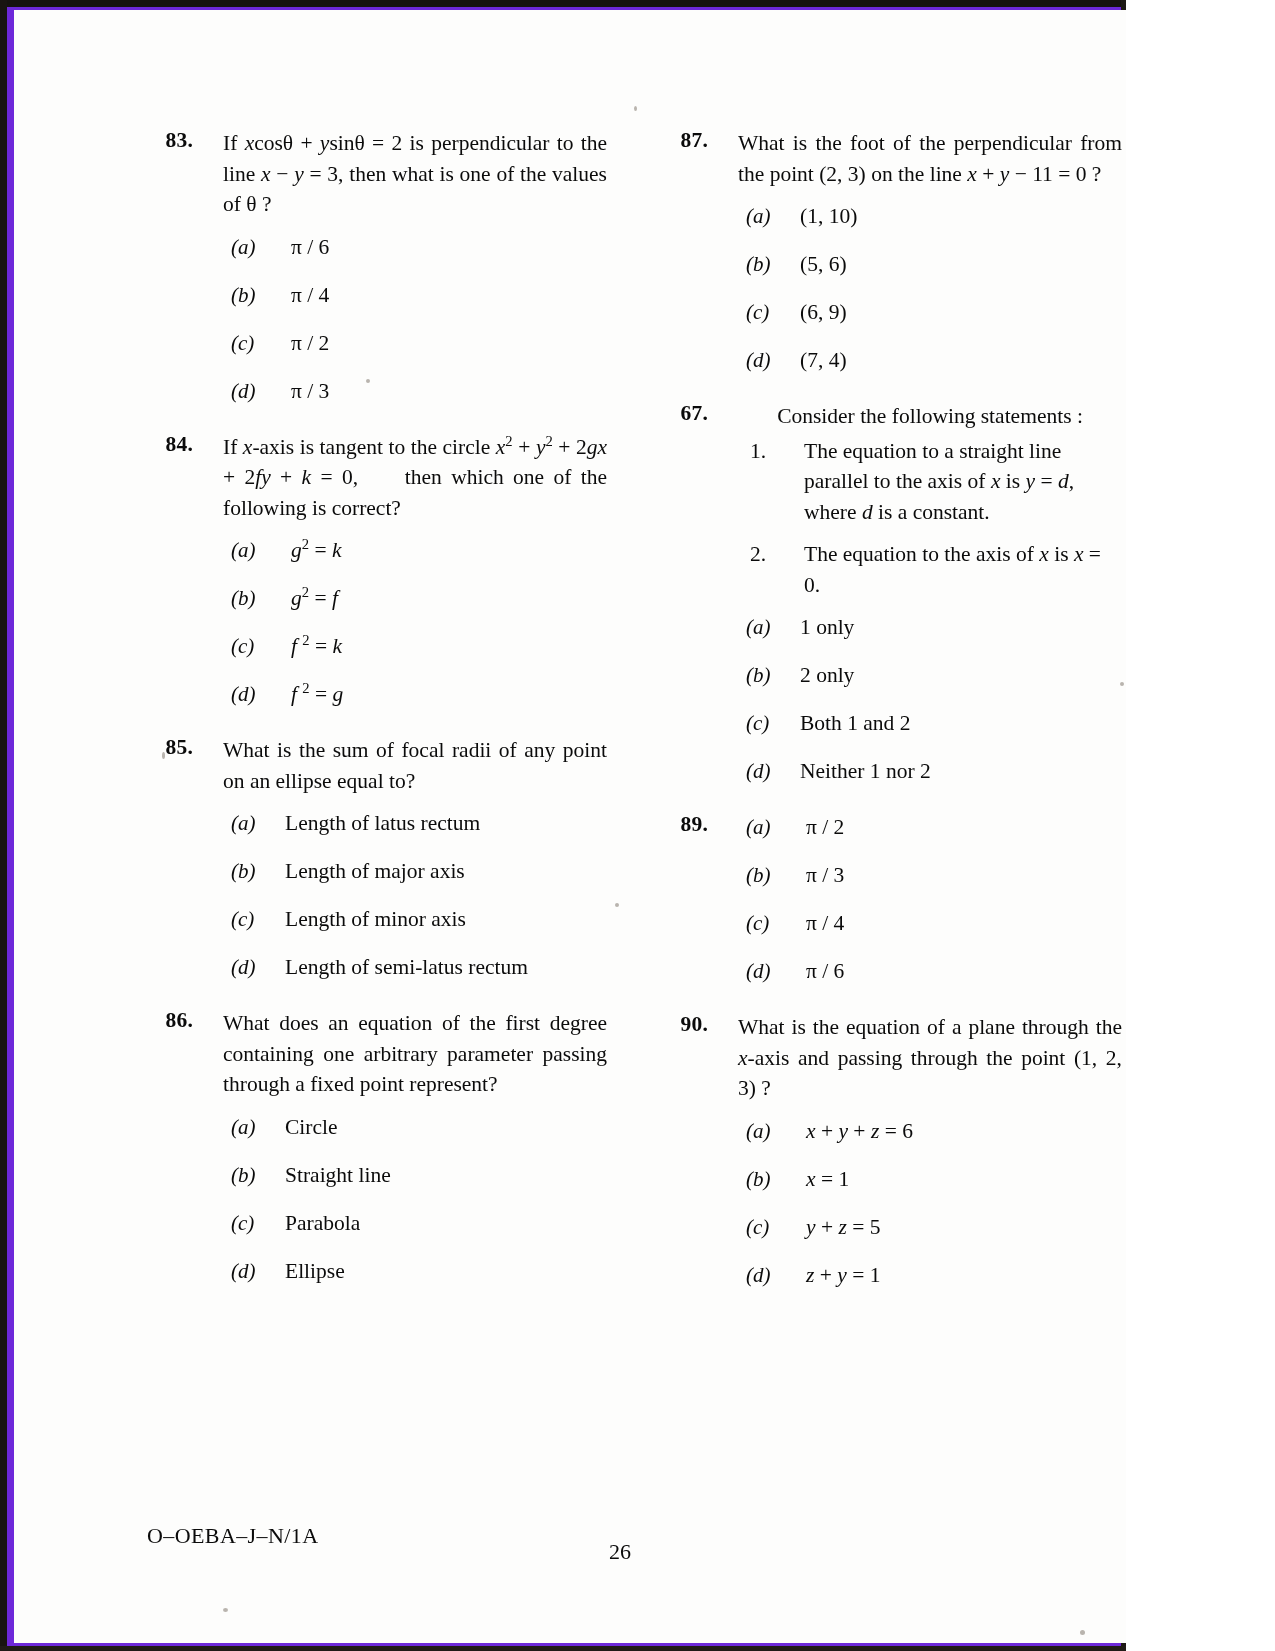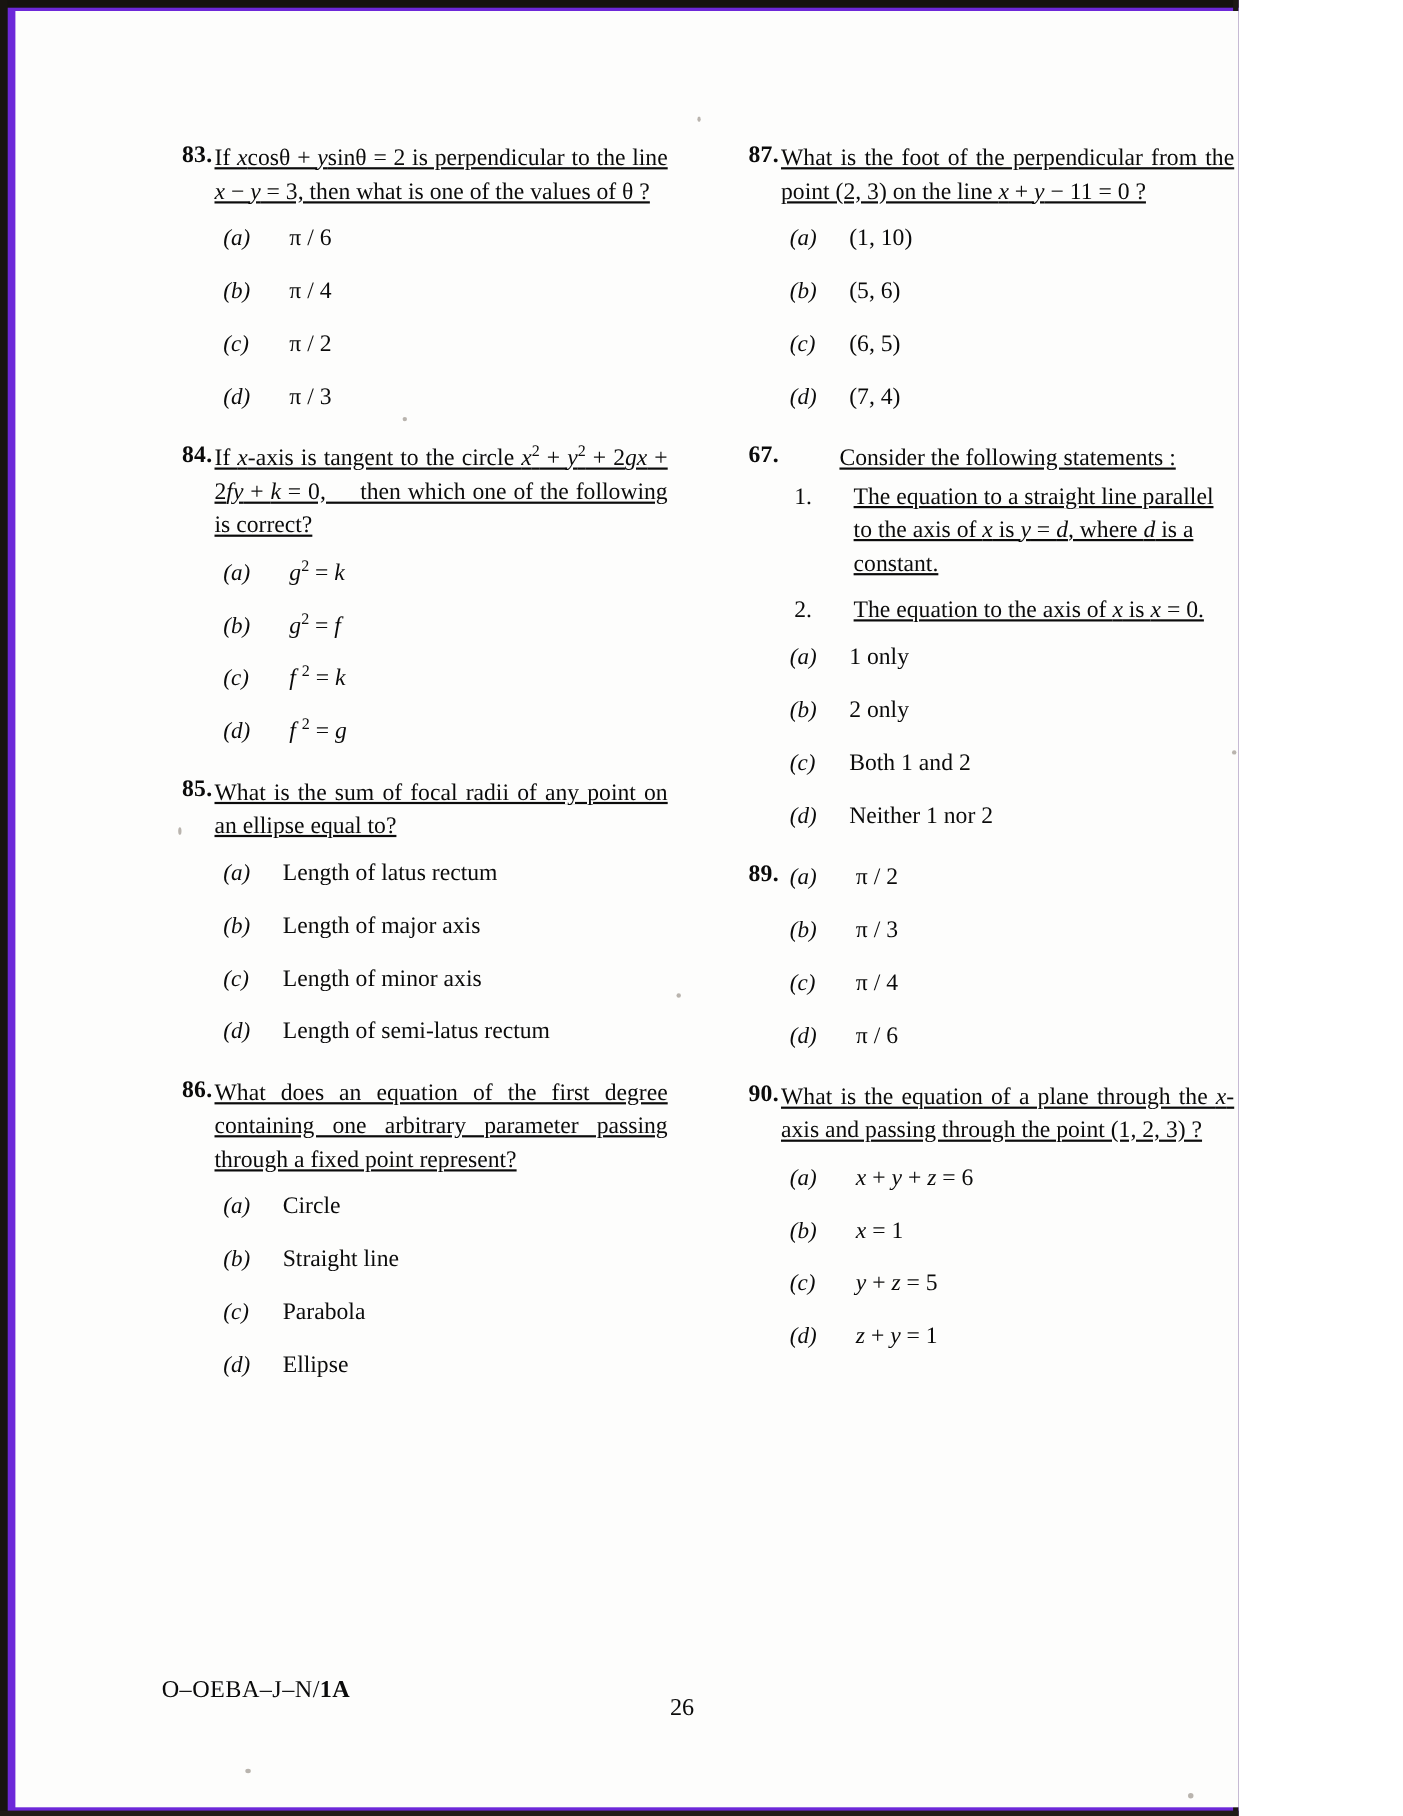--- a/index.html
+++ b/index.html
@@ -62,22 +62,21 @@
     position: absolute;
     left: 0;
     top: 0;
     width: 46px;
     text-align: right;
     font-weight: bold;
     font-size: 21.5px;
     letter-spacing: 0.2px;
   }
   .qbody {
-    margin-left: 48px;
-    text-decoration: underline;
+    margin-left: 76px;
   }
   .stem {
     font-size: 21.5px;
     line-height: 30.5px;
     text-align: justify;
     text-justify: inter-word;
   }
   .stem.nojust { text-align: center; }
 
   .opts {
@@ -136,21 +135,21 @@
     left: 133px;
     top: 1513px;
     width: 990px;
     height: 34px;
   }
   .footer .code {
     position: absolute; left: 0; top: 0;
     font-size: 22px;
     letter-spacing: 0.4px;
   }
-  .footer .code b { font-weight: bold; }
+  .footer .code b { font-weight: normal; }
   .footer .pageno {
     position: absolute;
     left: 462px; top: 16px;
     font-size: 22px;
     font-weight: normal;
   }
 
   
   .speck {
     position: absolute;
@@ -229,21 +228,21 @@
           </div>
         </div>
       <div class="col col-right">
           <div class="q">
             <div class="qnum">87.</div>
             <div class="qbody">
               <div class="stem">What is the foot of the perpendicular from the point (2, 3) on the line <i>x</i> + <i>y</i> − 11 = 0 ?</div>
               <div class="opts">
                 <div class="opt"><span class="lab">(a)</span><span class="val">(1, 10)</span></div>
                 <div class="opt"><span class="lab">(b)</span><span class="val">(5, 6)</span></div>
-                <div class="opt"><span class="lab">(c)</span><span class="val">(6, 5)</span></div>
+                <div class="opt"><span class="lab">(c)</span><span class="val">(6, 9)</span></div>
                 <div class="opt"><span class="lab">(d)</span><span class="val">(7, 4)</span></div>
               </div>
             </div>
           </div>
           <div class="q">
             <div class="qnum">67.</div>
             <div class="qbody">
               <div class="stem nojust">Consider the following statements :</div>
               <div class="stmts">
                 <div class="stmt"><span class="snum">1.</span><span>The equation to a straight line parallel to the axis of <i>x</i> is <i>y</i> = <i>d</i>, where <i>d</i> is a constant.</span></div>

